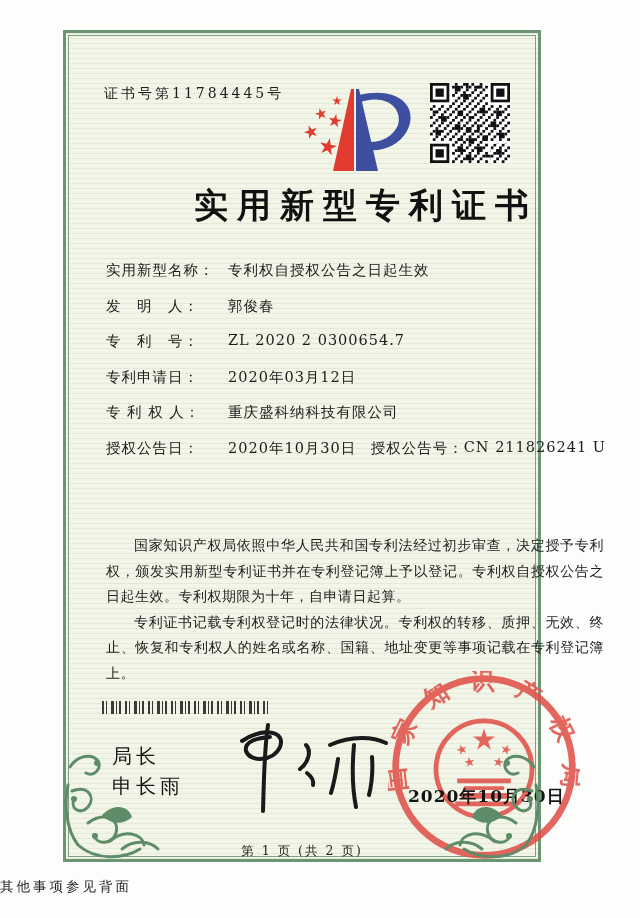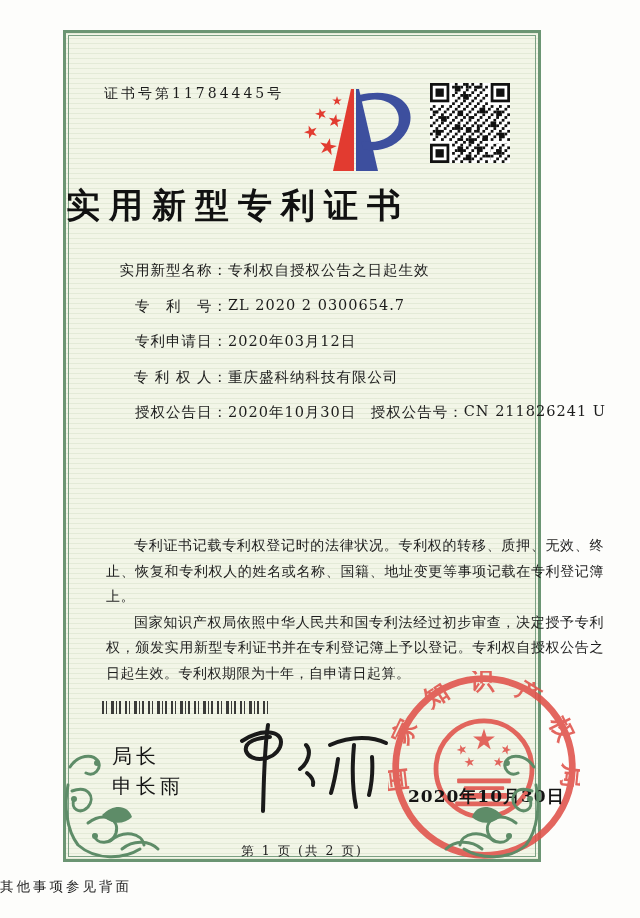--- a/index.html
+++ b/index.html
@@ -22,24 +22,24 @@
   .cert::before{
     content:""; position:absolute; inset:2px; border:1px solid #7ba083; pointer-events:none;
   }
   .cert-no{
     position:absolute; left:38px; top:52px;
     font-size:14px; letter-spacing:3px; color:#1c1c1c;
   }
   .logo{ position:absolute; left:215px; top:52px; width:145px; height:92px; }
   .qr{ position:absolute; right:28px; top:50px; width:80px; height:80px; }
   .title{
-    position:absolute; left:0; right:0; top:150px; text-align:left;
+    position:absolute; left:0; right:0; top:150px; text-align:right;
     font-size:34px; font-weight:bold; letter-spacing:9px; color:#111;
   }
-  .fields{ position:absolute; left:40px; top:228px; width:500px; font-size:14.5px;text-align:right; }
+  .fields{ position:absolute; left:40px; top:228px; width:500px; font-size:14.5px; }
   .frow{ display:flex; margin-bottom:16.5px; white-space:nowrap; letter-spacing:1px; }
   .frow .lbl{ min-width:122px; color:#1c1c1c; }
   .frow .val{ color:#1c1c1c; }
   .grant-row{ display:flex; }
   .grant-gap{ width:52px; }
   .paras{
     position:absolute; left:40px; top:500px; width:498px;
     font-size:14px; line-height:25.5px; text-align:justify; color:#1e1e1e;
   }
   .paras p{ text-indent:2em; letter-spacing:.5px; }
@@ -151,20 +151,24 @@
   </svg>
 
   <div class="title">实用新型专利证书</div>
 
   <div class="fields">
     <div class="frow">
       <span class="lbl">实用新型名称：</span>
       <span class="val">专利权自授权公告之日起生效</span>
     </div>
     <div class="frow">
+      <span class="lbl">发　明　人：</span>
+      <span class="val">郭俊春</span>
+    </div>
+    <div class="frow">
       <span class="lbl">专　利　号：</span>
       <span class="val">ZL 2020 2 0300654.7</span>
     </div>
     <div class="frow">
       <span class="lbl">专利申请日：</span>
       <span class="val">2020年03月12日</span>
     </div>
     <div class="frow">
       <span class="lbl">专 利 权 人：</span>
       <span class="val">重庆盛科纳科技有限公司</span>
@@ -172,22 +176,22 @@
     <div class="frow grant-row">
       <span class="lbl">授权公告日：</span>
       <span class="val">2020年10月30日</span>
       <span class="grant-gap"></span>
       <span>授权公告号：</span>
       <span class="val">CN 211826241 U</span>
     </div>
   </div>
 
   <div class="paras">
+    <p>国家知识产权局依照中华人民共和国专利法经过初步审查，决定授予专利权，颁发实用新型专利证书并在专利登记簿上予以登记。专利权自授权公告之日起生效。专利权期限为十年，自申请日起算。</p>
     <p>专利证书记载专利权登记时的法律状况。专利权的转移、质押、无效、终止、恢复和专利权人的姓名或名称、国籍、地址变更等事项记载在专利登记簿上。</p>
-    <p>国家知识产权局依照中华人民共和国专利法经过初步审查，决定授予专利权，颁发实用新型专利证书并在专利登记簿上予以登记。专利权自授权公告之日起生效。专利权期限为十年，自申请日起算。</p>
   </div>
 
   <div class="barcode"></div>
 
   <div class="director">
     <div>局长</div>
     <div>申长雨</div>
   </div>
 
   <svg class="signature" viewBox="0 0 200 110">

